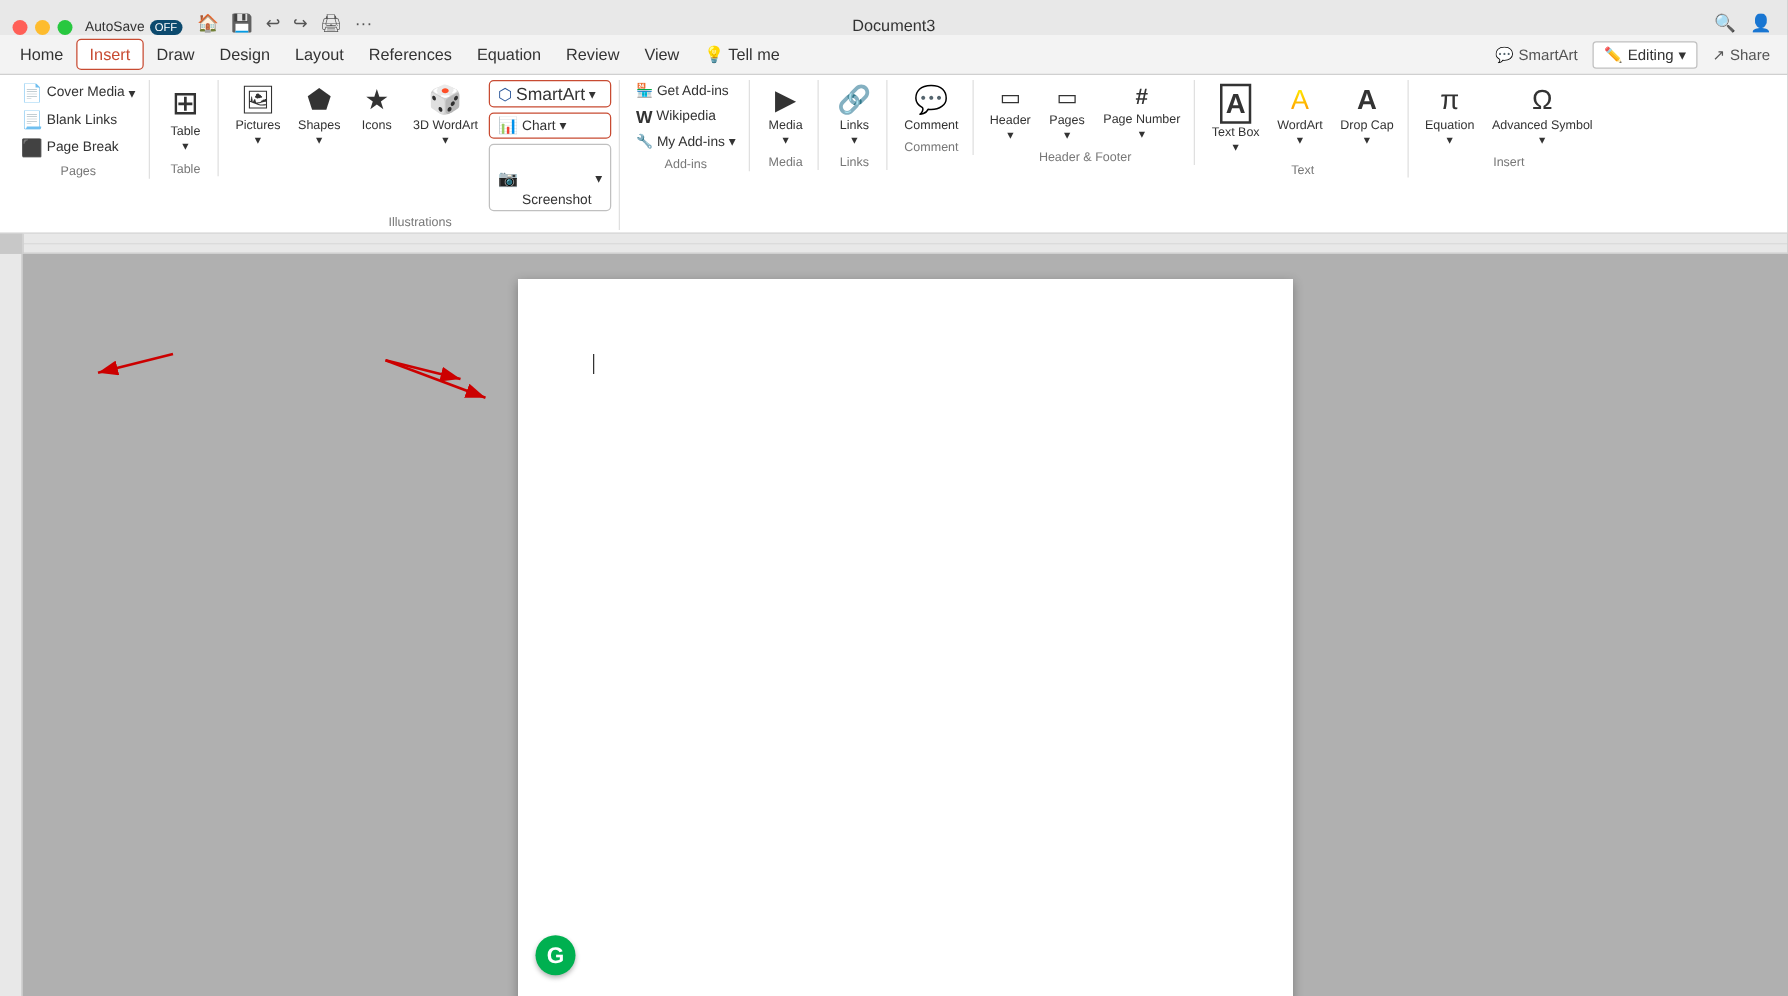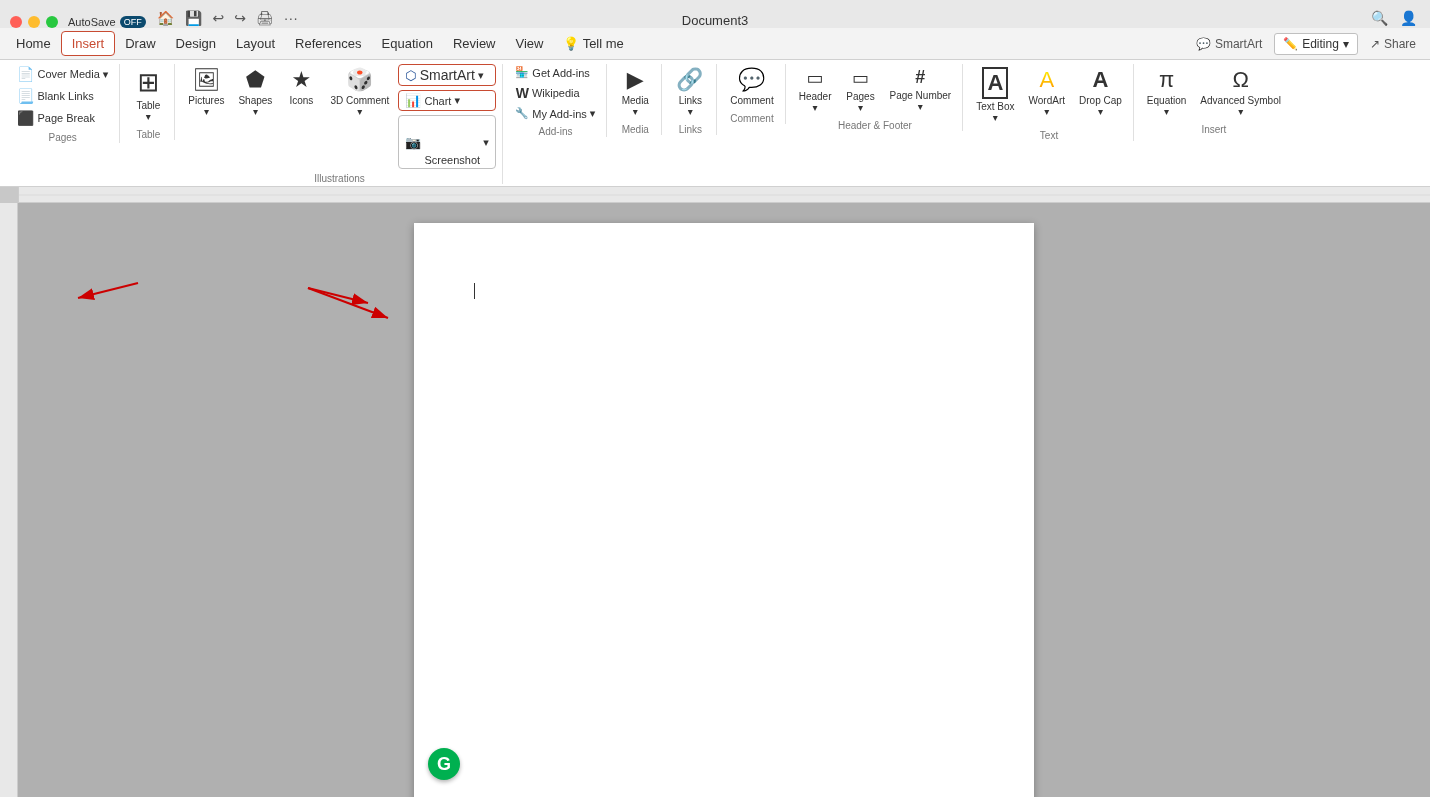--- a/index.html
+++ b/index.html
@@ -285,21 +285,21 @@
         <span class="icon">⬟</span>
         <span>Shapes</span>
         <span>▾</span>
       </button>
       <button class="ribbon-btn">
         <span class="icon">★</span>
         <span>Icons</span>
       </button>
       <button class="ribbon-btn">
         <span class="icon">🎲</span>
-        <span>3D Comment</span>
+        <span>3D WordArt</span>
         <span>▾</span>
       </button>
       <div class="ribbon-col" style="gap:4px;justify-content:center;">
         <button class="smartart-btn">
           <span style="color:#2b579a;font-size:13px;">⬡</span>
           <span style="font-size:14px;">SmartArt</span>
           <span>▾</span>
         </button>
         <button class="chart-btn">
           <span style="font-size:13px;">📊</span>

